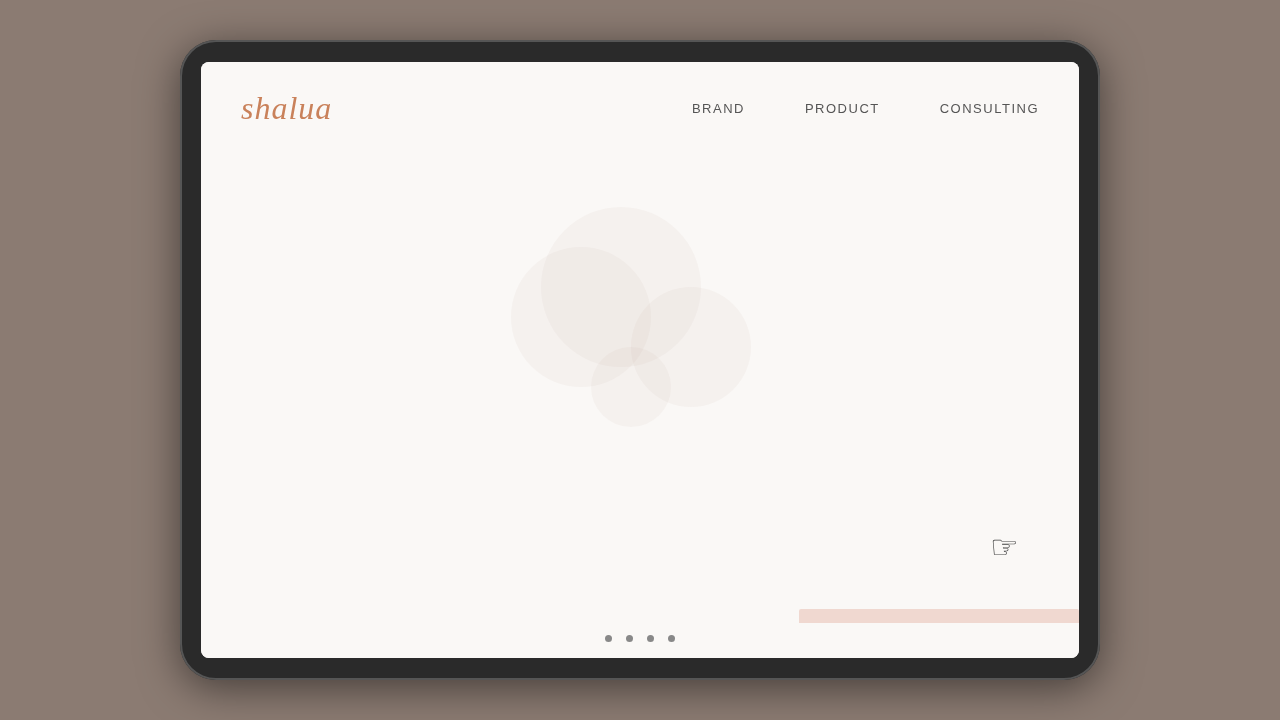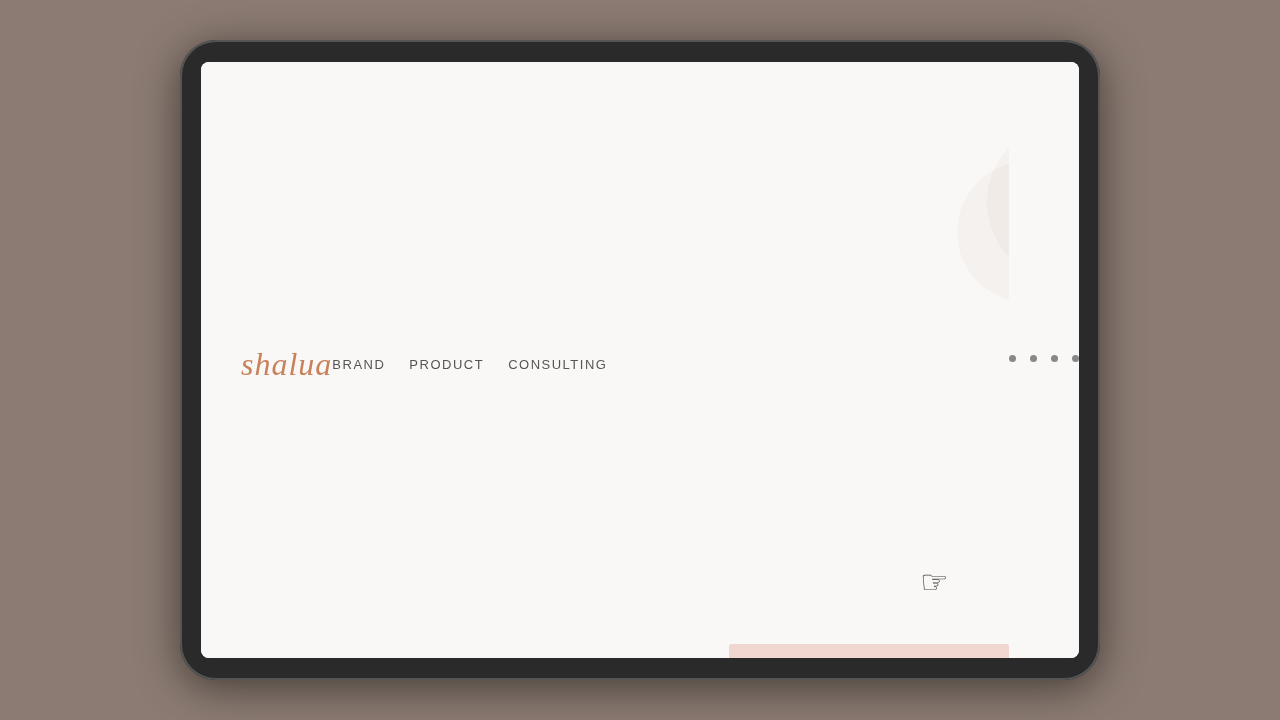--- a/index.html
+++ b/index.html
@@ -27,20 +27,21 @@
       position: relative;
     }
 
     .tablet-screen {
       width: 878px;
       height: 596px;
       background: #faf8f6;
       border-radius: 8px;
       overflow: hidden;
       display: flex;
+      flex-direction: column;
       position: relative;
     }
 
     
     .header {
       display: flex;
       align-items: center;
       justify-content: space-between;
       padding: 28px 40px 20px 40px;
       background: #faf8f6;
@@ -51,21 +52,21 @@
       font-family: 'Georgia', 'Times New Roman', serif;
       font-size: 32px;
       color: #c9815a;
       font-weight: normal;
       letter-spacing: 1px;
       font-style: italic;
     }
 
     .nav {
       display: flex;
-      gap: 24px;
+      gap: 60px;
       align-items: center;
     }
 
     .nav-item {
       font-family: 'Arial', sans-serif;
       font-size: 13px;
       letter-spacing: 1.5px;
       color: #555;
       text-transform: uppercase;
       cursor: pointer;

